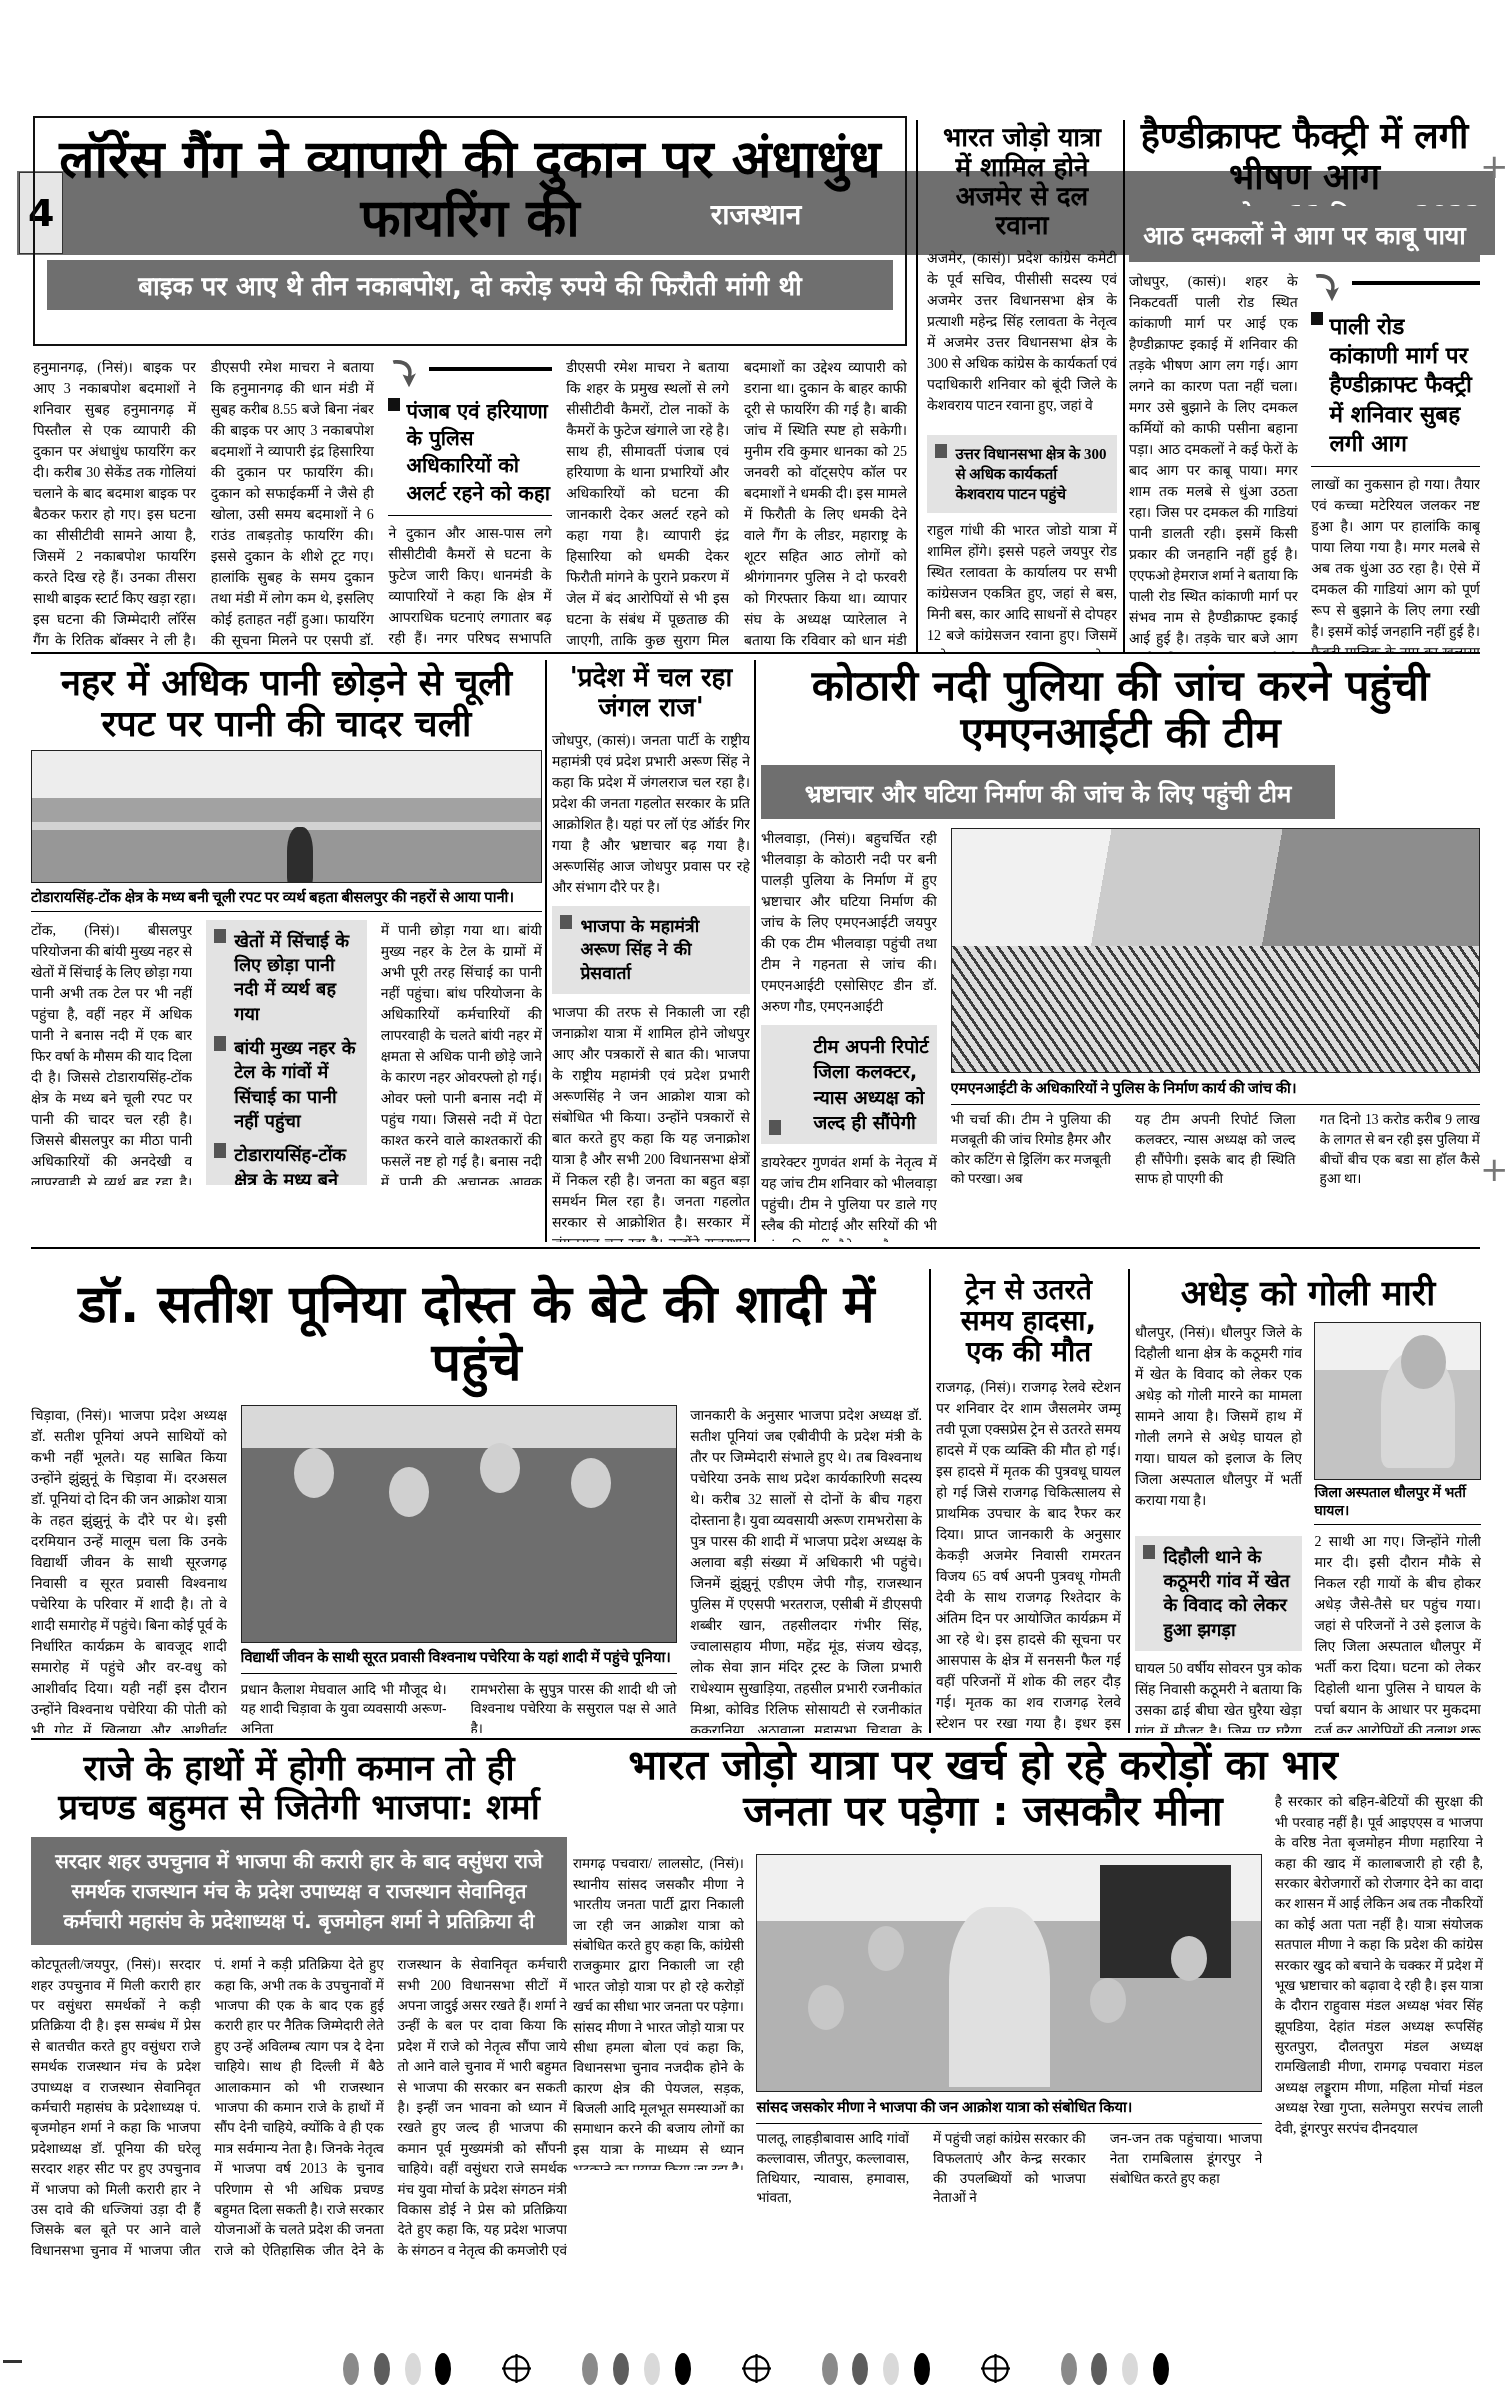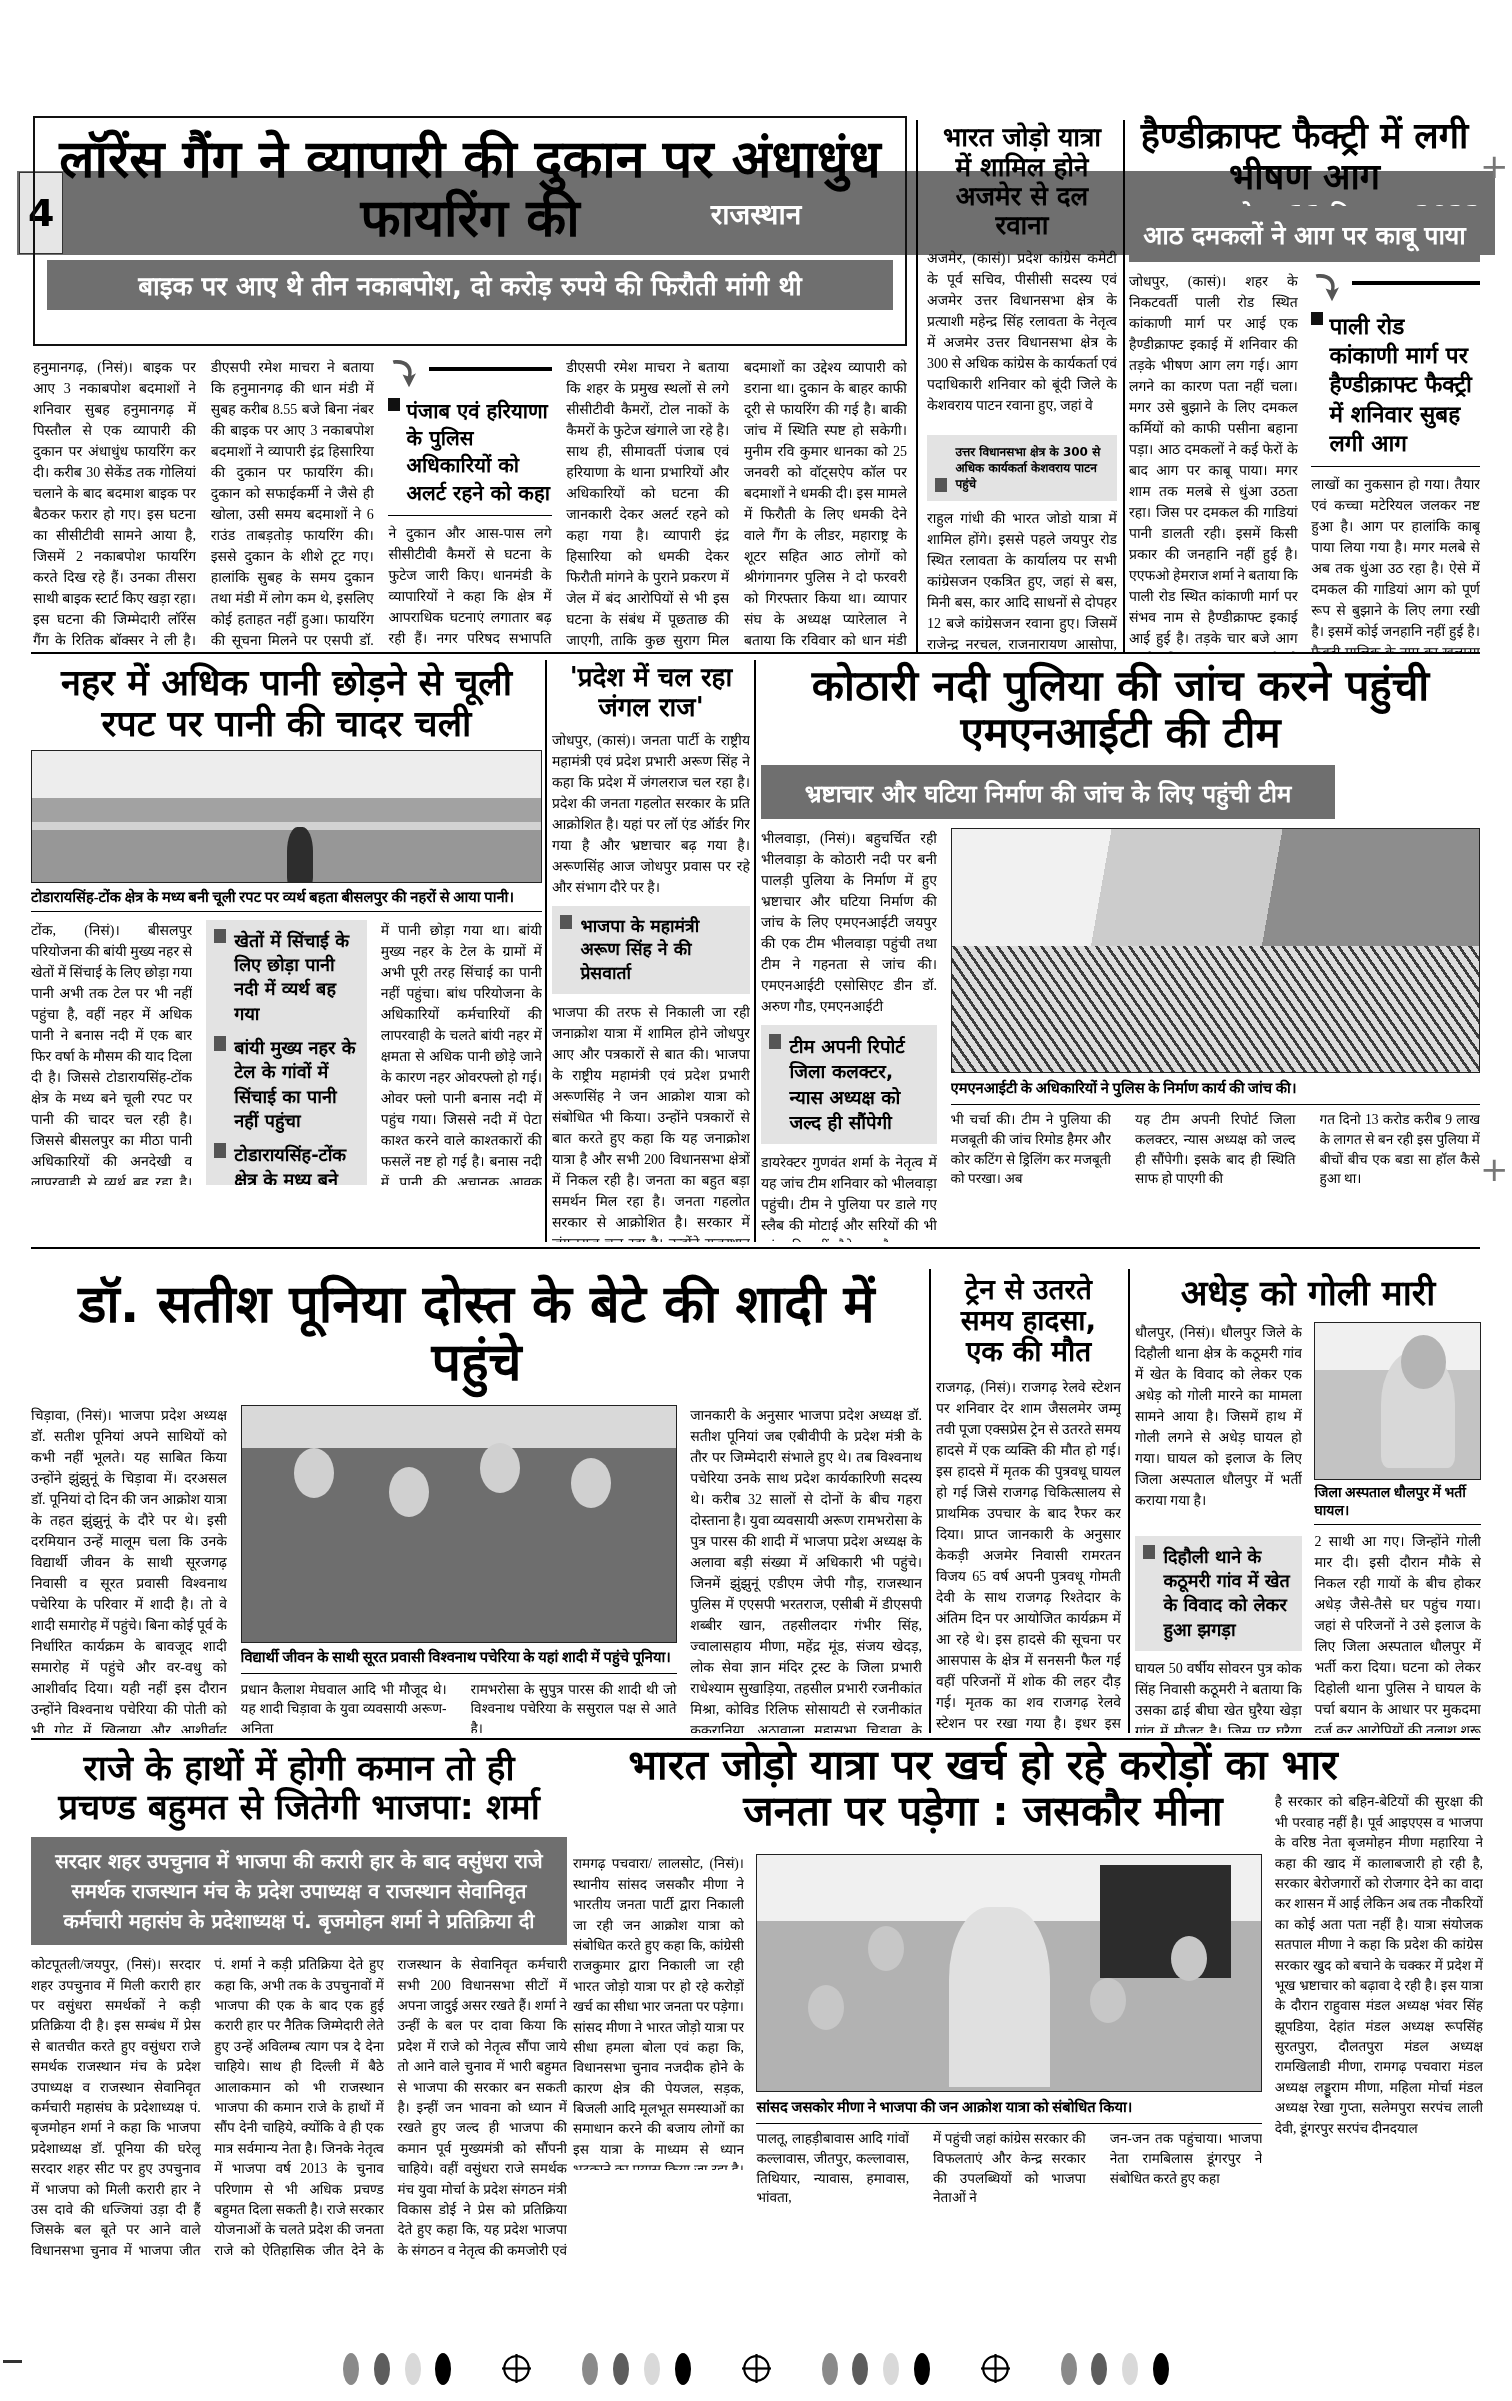--- a/index.html
+++ b/index.html
@@ -103,21 +103,21 @@
     <div class="col">डीएसपी रमेश माचरा ने बताया कि शहर के प्रमुख स्थलों से लगे सीसीटीवी कैमरों, टोल नाकों के कैमरों के फुटेज खंगाले जा रहे है। साथ ही, सीमावर्ती पंजाब एवं हरियाणा के थाना प्रभारियों और अधिकारियों को घटना की जानकारी देकर अलर्ट रहने को कहा गया है। व्यापारी इंद्र हिसारिया को धमकी देकर फिरौती मांगने के पुराने प्रकरण में जेल में बंद आरोपियों से भी इस घटना के संबंध में पूछताछ की जाएगी, ताकि कुछ सुराग मिल सके। डीएसपी रमेश माचरा ने बताया कि जिस तरह से घटना को अंजाम दिया गया, उससे यही लग रहा है कि</div>
     <div class="col">बदमाशों का उद्देश्य व्यापारी को डराना था। दुकान के बाहर काफी दूरी से फायरिंग की गई है। बाकी जांच में स्थिति स्पष्ट हो सकेगी। मुनीम रवि कुमार धानका को 25 जनवरी को वॉट्सऐप कॉल पर बदमाशों ने धमकी दी। इस मामले में फिरौती के लिए धमकी देने वाले गैंग के लीडर, महाराष्ट्र के शूटर सहित आठ लोगों को श्रीगंगानगर पुलिस ने दो फरवरी को गिरफ्तार किया था। व्यापार संघ के अध्यक्ष प्यारेलाल ने बताया कि रविवार को धान मंडी बंद रखी गई है। सोमवार को व्यापारियों के चारों अध्यक्ष और व्यापारी मिलकर बैठक करेंगे और उसके बाद आगामी निर्णय लिया जाएगा।</div>
   </div>
 
   <div class="vrule" style="left:916px;top:120px;height:532px;"></div>
   <div class="vrule" style="left:1123px;top:120px;height:532px;"></div>
 
   <div class="abs" style="left:927px;top:120px;width:190px;height:533px;overflow:hidden;">
     <div class="headline" style="font-size:26px;padding:3.4px 4.5px 8px 4.5px;">भारत जोड़ो यात्रा में शामिल होने अजमेर से दल रवाना</div>
     <div class="col" style="height:180px;">अजमेर, (कासं)। प्रदेश कांग्रेस कमेटी के पूर्व सचिव, पीसीसी सदस्य एवं अजमेर उत्तर विधानसभा क्षेत्र के प्रत्याशी महेन्द्र सिंह रलावता के नेतृत्व में अजमेर उत्तर विधानसभा क्षेत्र के 300 से अधिक कांग्रेस के कार्यकर्ता एवं पदाधिकारी शनिवार को बूंदी जिले के केशवराय पाटन रवाना हुए, जहां वे</div>
-    <div class="hibox" style="font-size:12px;margin:6.8px 0;display:flex;align-items:flex-end;">
+    <div class="hibox" style="font-size:15px;margin:6.8px 0;display:flex;align-items:flex-start;font-family:Liberation Serif, serif;">
       <span class="sq"></span>
       <span>उत्तर विधानसभा क्षेत्र के 300 से अधिक कार्यकर्ता केशवराय पाटन पहुंचे</span>
     </div>
     <div class="col">राहुल गांधी की भारत जोडो यात्रा में शामिल होंगे। इससे पहले जयपुर रोड स्थित रलावता के कार्यालय पर सभी कांग्रेसजन एकत्रित हुए, जहां से बस, मिनी बस, कार आदि साधनों से दोपहर 12 बजे कांग्रेसजन रवाना हुए। जिसमें राजेन्द्र नरचल, राजनारायण आसोपा, शक्ति सिंह रलावता, मुकेश सिंह राठौड़, राजेन्द्र वर्मा, अहमद हुसैन, चन्द्रप्रकाश शर्मा, पप्पू कुरैशी, अकरम कुरैशी, प्रमोद भाटी, मनीष कश्यप, जय गोयल सहित अन्य कांग्रेसजन शामिल है।</div>
   </div>
 
   <div class="abs" style="left:1129px;top:114px;width:351px;height:538px;overflow:hidden;">
     <div class="headline" style="font-size:36px;padding:2.3px 3.4px 9px 3.4px;">हैण्डीक्राफ्ट फैक्ट्री में लगी भीषण आग</div>
     <div class="graybar" style="height:56px;font-size:25px;">आठ दमकलों ने आग पर काबू पाया</div>
     <div style="display:flex;gap:13.6px;margin-top:9px;">
@@ -181,21 +181,21 @@
     </div>
     <div class="col">भाजपा की तरफ से निकाली जा रही जनाक्रोश यात्रा में शामिल होने जोधपुर आए और पत्रकारों से बात की। भाजपा के राष्ट्रीय महामंत्री एवं प्रदेश प्रभारी अरूणसिंह ने जन आक्रोश यात्रा को संबोधित भी किया। उन्होंने पत्रकारों से बात करते हुए कहा कि यह जनाक्रोश यात्रा है और सभी 200 विधानसभा क्षेत्रों में निकल रही है। जनता का बहुत बड़ा समर्थन मिल रहा है। जनता गहलोत सरकार से आक्रोशित है। सरकार में जंगलराज चल रहा है। उन्होंने राजस्थान में लॉ एंड ऑर्डर पर सवाल खड़े किए और कहा राजस्थान में भ्रष्टाचार बढ़ा है। किसानों भी बेहाल है। गहलोत सरकार की उल्टी गिनती शुरू हो गई है।</div>
   </div>
 
   <div class="abs" style="left:761px;top:660px;width:719px;height:582px;overflow:hidden;">
     <div class="headline" style="font-size:42px;padding:2.3px 5.6px 9px 5.6px;">कोठारी नदी पुलिया की जांच करने पहुंची एमएनआईटी की टीम</div>
     <div class="graybar" style="height:54px;font-size:24px;width:574px;">भ्रष्टाचार और घटिया निर्माण की जांच के लिए पहुंची टीम</div>
     <div style="display:flex;gap:13.6px;margin-top:9px;">
       <div style="width:176px;flex:0 0 auto;overflow:hidden;">
         <div class="col">भीलवाड़ा, (निसं)। बहुचर्चित रही भीलवाड़ा के कोठारी नदी पर बनी पालड़ी पुलिया के निर्माण में हुए भ्रष्टाचार और घटिया निर्माण की जांच के लिए एमएनआईटी जयपुर की एक टीम भीलवाड़ा पहुंची तथा टीम ने गहनता से जांच की। एमएनआईटी एसोसिएट डीन डॉ. अरुण गौड, एमएनआईटी</div>
-        <div class="hibox" style="font-size:18.6px;margin:8px 0;display:flex;align-items:flex-start;">
+        <div class="hibox" style="font-size:18.6px;margin:8px 0;display:flex;align-items:flex-end;gap:24px;">
           <span class="sq"></span>
           <span>टीम अपनी रिपोर्ट जिला कलक्टर, न्यास अध्यक्ष को जल्द ही सौंपेगी</span>
         </div>
         <div class="col">डायरेक्टर गुणवंत शर्मा के नेतृत्व में यह जांच टीम शनिवार को भीलवाड़ा पहुंची। टीम ने पुलिया पर डाले गए स्लैब की मोटाई और सरियों की भी जांच की, वहीं मौके पर मौजूद न्यास के अधीक्षण अभियंता विनीत सक्सेना, एक्सईएन जगदीश पल्सानिया व अन्य अधिकारियों से दस्तावेजों के आधार पर</div>
       </div>
       <div style="flex:1;overflow:hidden;">
         <div class="photo ph-bridge" style="height:243px;">
             <div class="mesh"></div>
           </div>
         <div class="caption" style="margin:5.6px 0 2.3px 0;">एमएनआईटी के अधिकारियों ने पुलिस के निर्माण कार्य की जांच की।</div>

